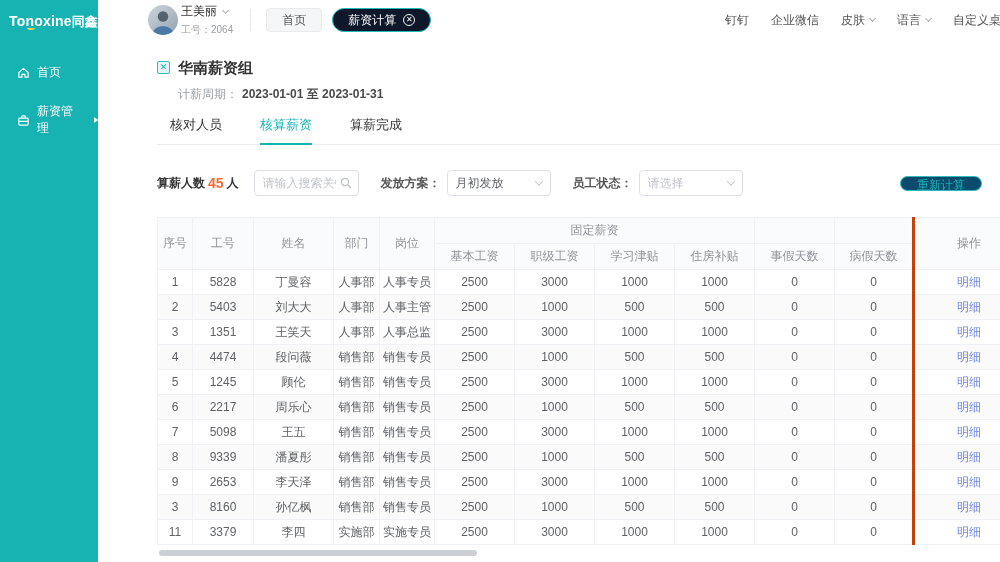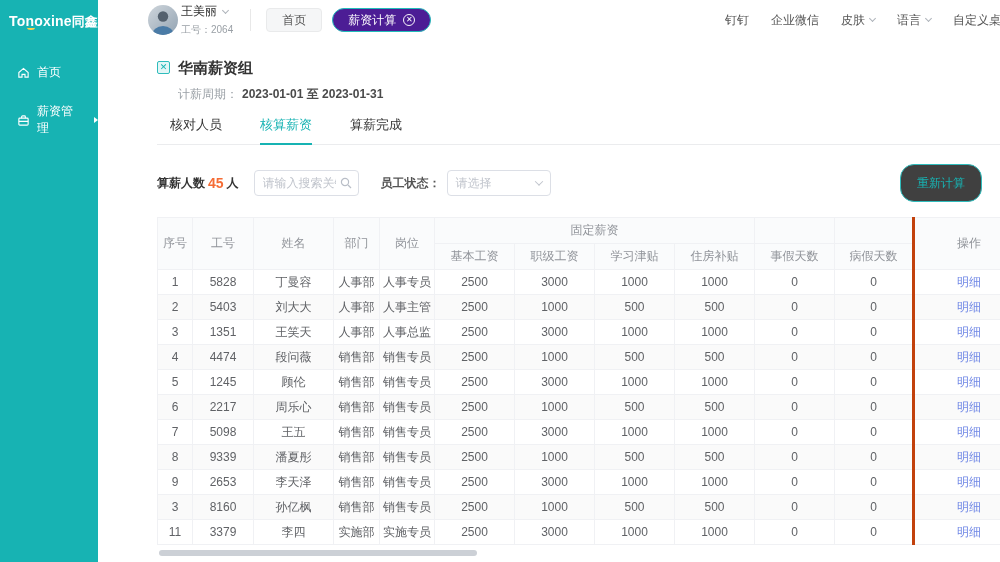--- a/index.html
+++ b/index.html
@@ -31,21 +31,21 @@
   .avatar { width:30px; height:30px; border-radius:50%; overflow:hidden; flex-shrink:0;
     background:linear-gradient(135deg,#cfd6dc,#93a3b2); cursor:pointer; }
   .user-meta { margin-left:3px; }
   .user-name { font-size:12px; color:#333; display:flex; align-items:center; gap:6px; cursor:pointer; }
   .user-id { font-size:10px; color:#9aa0a6; margin-top:3px; }
   .chev { display:inline-block; width:5px; height:5px; border-right:1.2px solid #aeb3ba;
     border-bottom:1.2px solid #aeb3ba; transform:rotate(45deg); margin-top:-3px; }
   .vdivider { width:1px; height:22px; background:#e8e8e8; margin:0 15px 0 17px; }
   .chip { height:24px; padding:0 15px; display:flex; align-items:center; font-size:12px; color:#555;
     background:#f5f6f7; border:1px solid #e9eaeb; border-radius:4px; margin-right:10px; cursor:pointer; }
-  .chip.active { background:#4c1d95; color:#fff; border-color:#21bcba; border-radius:13px; gap:7px; }
+  .chip.active { background:#0f172a; color:#fff; border-color:#21bcba; border-radius:13px; gap:7px; }
   .chip-close { width:12px; height:12px; border:1px solid rgba(255,255,255,.95); border-radius:50%;
     font-size:8px; line-height:10px; text-align:center; }
   .top-menu { margin-left:auto; display:flex; align-items:center; gap:22px; font-size:12px; color:#555; }
   .menu-item { display:flex; align-items:center; gap:5px; cursor:pointer; white-space:nowrap; }
 
   
   .content { flex:1; padding:10px 15px 0 22px; }
   .page-head { display:flex; margin-top:9px; }
   .back-icon { width:13px; height:13px; border:1px solid #2fbcbc; background:#e3f6f6; color:#17b3b3;
     font-size:9px; line-height:11px; text-align:center; border-radius:2px; margin:2px 8px 0 0; cursor:pointer; }
@@ -67,22 +67,22 @@
     padding:0 22px 0 8px; font-size:12px; color:#606266; outline:none; font-family:inherit; }
   .search-box input::placeholder { color:#c0c4cc; }
   .search-icon { position:absolute; right:7px; top:7px; }
   .field { display:flex; align-items:center; margin-left:22px; gap:6px; }
   .field-label { color:#555; font-weight:bold; }
   .select { width:104px; height:26px; border:1px solid #dcdfe6; border-radius:4px; background:#fff;
     display:flex; align-items:center; justify-content:space-between; padding:0 8px; color:#606266; cursor:pointer; }
   .select .ph { color:#c0c4cc; }
   .sel-chev { width:6px; height:6px; border-right:1.3px solid #c0c4cc; border-bottom:1.3px solid #c0c4cc;
     transform:rotate(45deg) translate(-1px,-1px); }
-  .recalc-btn { margin-left:auto; margin-right:42px; height:38px; padding:0 16px; border:1px solid #2fbcbc;
-    color:#17b3b3; background:#404040; border-radius:14px; font-size:12px; cursor:pointer; font-family:inherit; }
+  .recalc-btn { margin-left:auto; margin-right:42px; height:15px; padding:0 16px; border:1px solid #2fbcbc;
+    color:#17b3b3; background:#0c4a6e; border-radius:14px; font-size:12px; cursor:pointer; font-family:inherit; }
 
   
   .table-wrap { margin-top:9px; }
   table { width:866px; border-collapse:collapse; table-layout:fixed; font-size:12px; }
   th,td { border:1px solid #f0f1f4; text-align:center; overflow:hidden; white-space:nowrap; }
   th { color:#909399; font-weight:normal; height:26px; background:#fafbfc; }
   td { height:25px; color:#606266; background:#fff; }
   tr.striped td { background:#fafafa; }
   .col-op { border-left:3px solid #c2410c; }
   .op-link { color:#6f87e6; cursor:pointer; }
@@ -197,20 +197,27 @@
       <div class="toolbar">
         <span class="count-label">算薪人数</span>
         <span class="count-num">45</span>
         <span class="count-label">人</span>
         <div class="search-box">
           <input type="text" placeholder="请输入搜索关键字" style="">
           <svg class="search-icon" width="12" height="12" viewBox="0 0 12 12" fill="none" stroke="#b9bec7" stroke-width="1.2">
             <circle cx="5" cy="5" r="3.6"></circle>
               <path d="M8 8 L11 11"></path>
           </svg>
+        </div>
+        <div class="field">
+          <span class="field-label">发放方案：</span>
+          <div class="select">
+            <span>月初发放</span>
+            <i class="sel-chev"></i>
+          </div>
         </div>
         <div class="field">
           <span class="field-label">员工状态：</span>
           <div class="select">
             <span class="ph">请选择</span>
             <i class="sel-chev"></i>
           </div>
         </div>
         <button class="recalc-btn">重新计算</button>
       </div>

